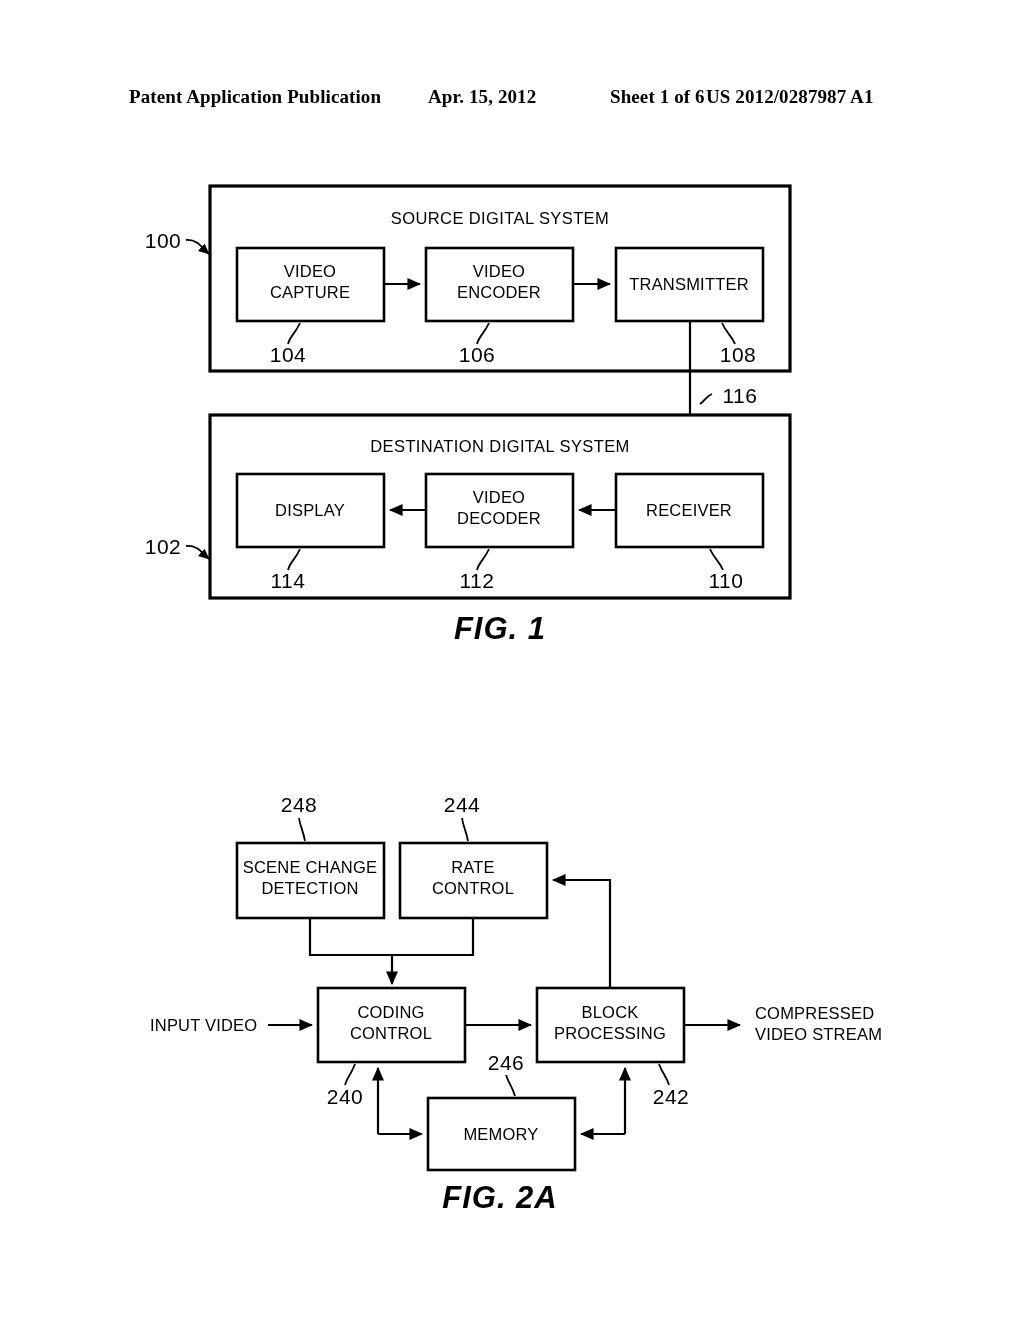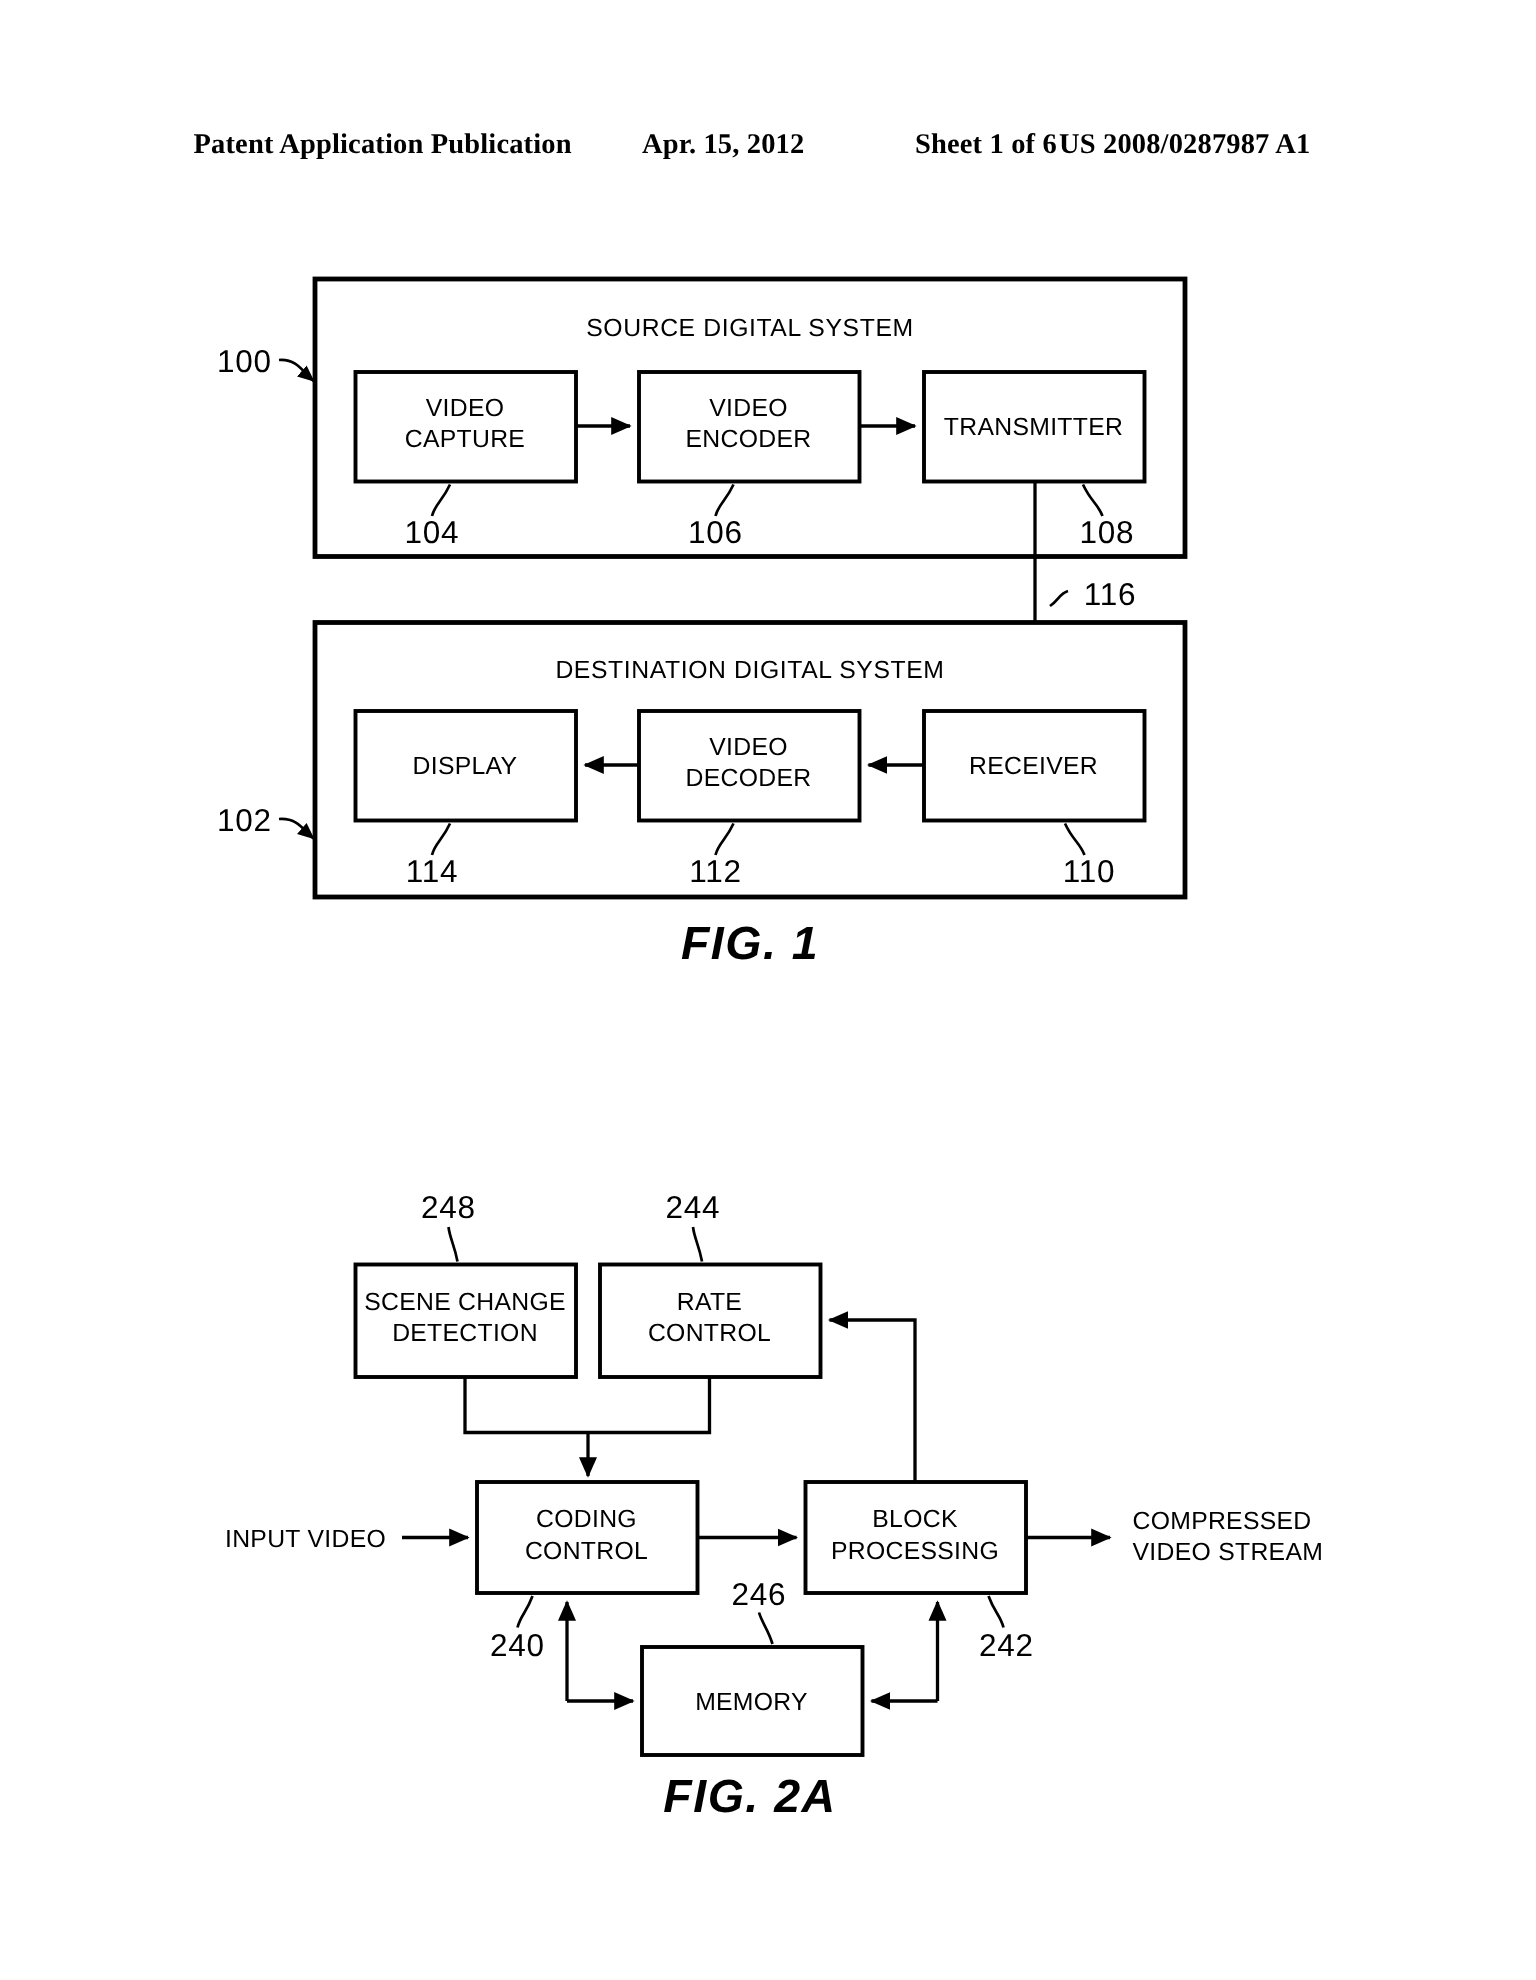--- a/index.html
+++ b/index.html
@@ -107,21 +107,21 @@
 </style>
 </head>
 <body>
 
 <div class="page">
 
   <div class="header">
     <span class="hdr-pub">Patent Application Publication</span>
     <span class="hdr-date">Apr. 15, 2012</span>
     <span class="hdr-sheet">Sheet 1 of 6</span>
-    <span class="hdr-num">US 2008/0287987 A1</span>
+    <span class="hdr-num">US 2012/0287987 A1</span>
   </div>
 
   <svg class="figure" viewBox="0 0 1024 1320">
     <defs>
       <marker id="arw" viewBox="0 0 10 10" refX="9.2" refY="5" markerWidth="6.2" markerHeight="6.2" orient="auto-start-reverse">
         <path d="M 0 0.6 L 10 5 L 0 9.4 z" fill="#000000"></path>
       </marker>
     </defs>
 
     <g>

